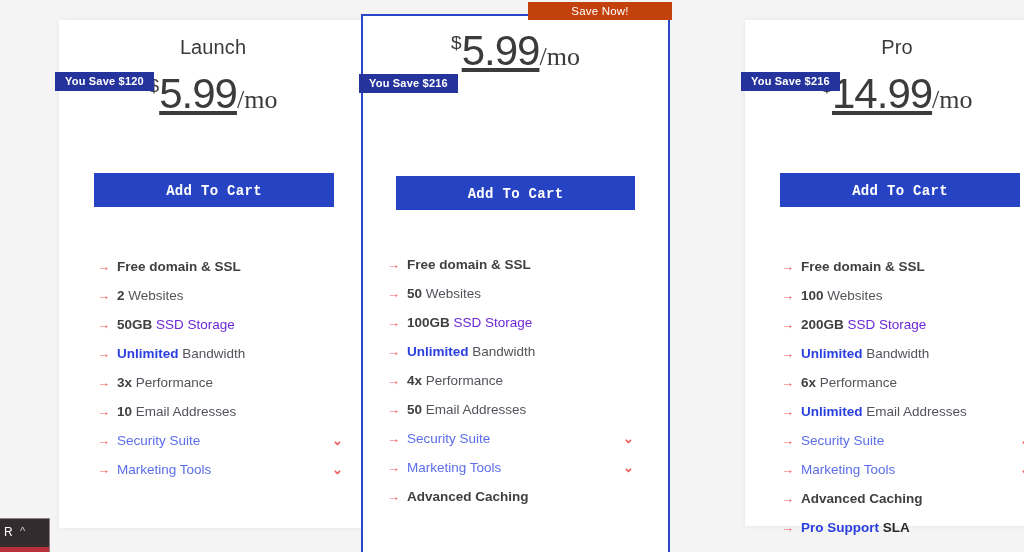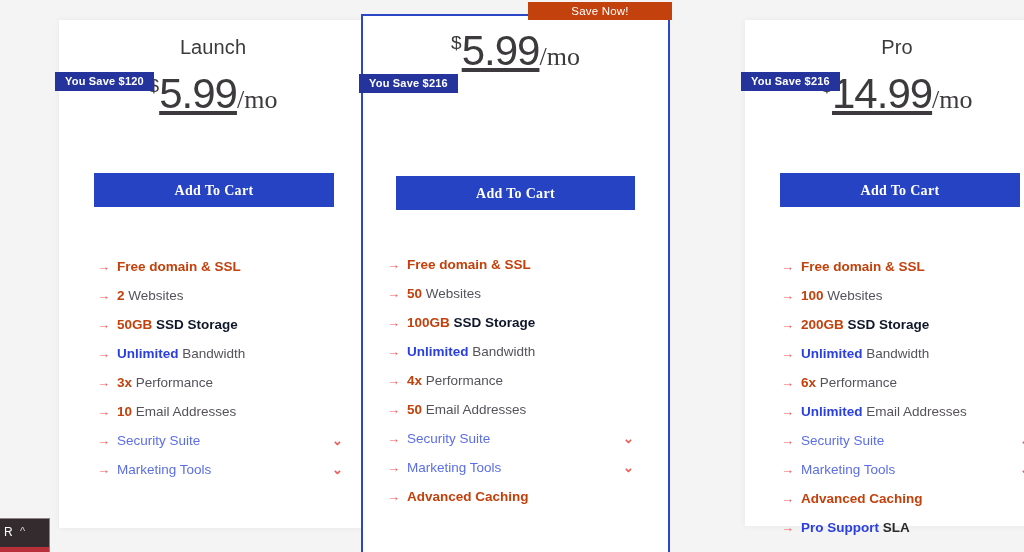--- a/index.html
+++ b/index.html
@@ -130,21 +130,21 @@
     height: 34px;
     background: #2643c4;
     color: #ffffff;
     font-size: 14px;
     font-weight: bold;
     letter-spacing: .3px;
     line-height: 34px;
     text-align: center;
     border: none;
     cursor: pointer;
-    font-family: Liberation Serif, serif;
+    font-family: Liberation Mono, monospace;
   }
   #card-launch .cta { left: 35px; top: 153px; width: 240px; }
   #card-power  .cta { left: 33px; top: 160px; width: 239px; }
   #card-pro    .cta { left: 35px; top: 153px; width: 240px; }
 
   
   .features {
     position: absolute;
     left: 0;
     right: 0;
@@ -168,24 +168,24 @@
     position: absolute;
     left: 0;
     top: 0;
     width: 14px;
     height: 29px;
     color: #f05b5b;
     font-size: 13px;
     line-height: 29px;
   }
   .feature .txt { margin-left: 20px; }
-  .feature .lead { font-weight: bold; color: #c2410c; }
+  .feature .lead { font-weight: bold; color: #404040; }
   .feature .lead.accent { color: #2a3fe0; }
   .feature .rest { color: #55525a; }
-  .feature .rest.accent { color: #0f172a; font-weight: bold; }
+  .feature .rest.accent { color: #6d28d9; }
   .feature .rest.dark { color: #2c292b; font-weight: bold; }
   .feature.link .txt { color: #5b6ee8; }
   .chevron-icon {
     position: absolute;
     right: 8px;
     top: 0;
     height: 29px;
     line-height: 29px;
     color: #f05b5b;
     font-size: 13px;

